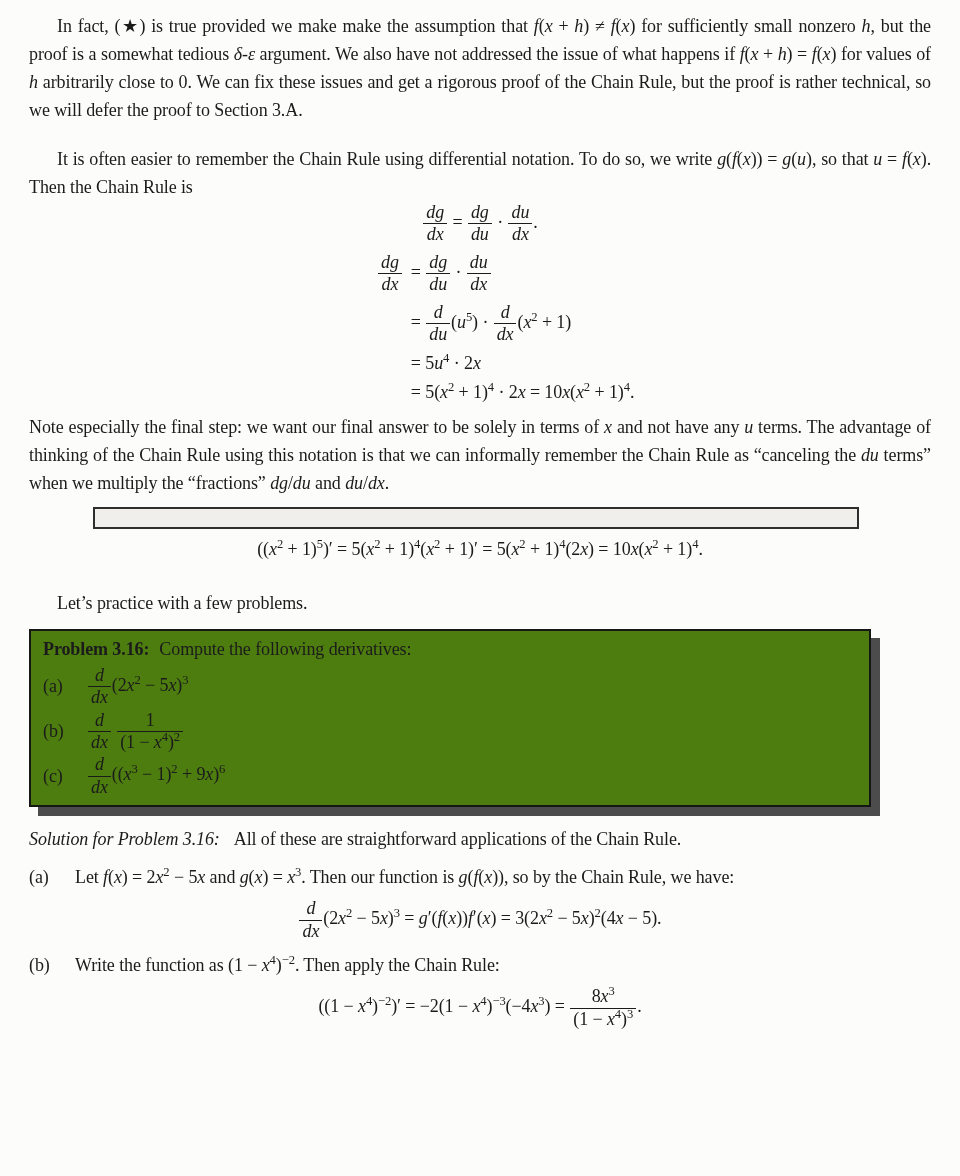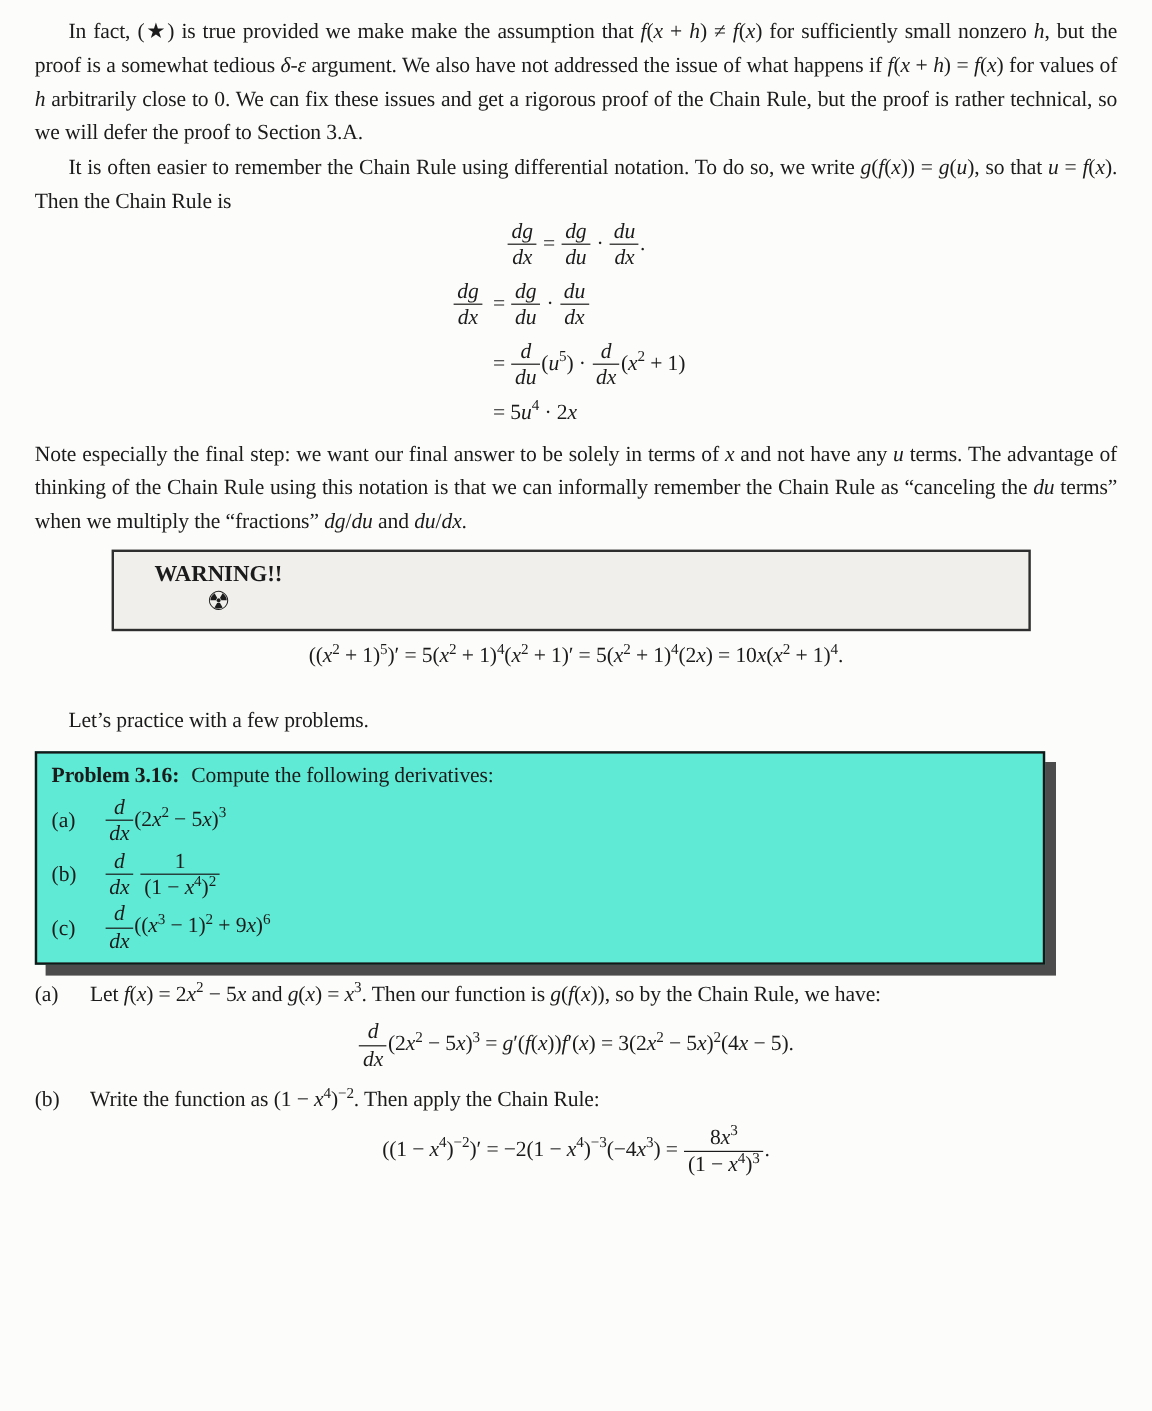--- a/index.html
+++ b/index.html
@@ -27,42 +27,42 @@
   .eq-chain { margin: 2px 0 2px 0; }
   .eq-oneline { margin: 10px 0 12px 0; }
   .eq-sol { margin: 8px 0 0 0; }
 
   
   table.deriv { border-collapse: collapse; margin: 4px 0 4px 348px; }
   .deriv td { padding: 4px 0; vertical-align: middle; white-space: nowrap; }
   .deriv td.l { text-align: right; }
   .deriv td.r { text-align: left; padding-left: 8px; }
 
-  .mt5  { margin-top: 1px; }
+  .mt5  { margin-top: 21px; }
   .mt6  { margin-top: 6px; }
   .mt8  { margin-top: 8px; }
   .mt14 { margin-top: 14px; }
   .mt20 { margin-top: 29px; }
 
   
   .warnbox {
     display: flex; align-items: flex-start;
     width: 766px; margin: 10px 0 0 64px;
     border: 2px solid #2e2e2e; background: #f0efec;
     padding: 8px 12px 10px 12px;
   }
   .warn-label { width: 150px; flex: none; text-align: center; }
   .warn-word { font-weight: bold; font-size: 19px; letter-spacing: 0; }
   .warn-icon { font-size: 22px; line-height: 24px; font-family: "DejaVu Sans", sans-serif; }
   .warn-text { flex: 1; line-height: 28px; text-align: justify; }
 
   
   .probbox {
     width: 842px; margin: 12px 0 0 0;
-    border: 2px solid #161616; background: #5eead4;
+    border: 2px solid #161616; background: #4d7c0f;
     box-shadow: 9px 9px 0 0 #4c4c4c;
     padding: 5px 12px 8px 12px;
   }
   .prob-title { line-height: 27px; }
   .prob-title b { font-weight: bold; }
   .prob-title .prompt { margin-left: 10px; }
   .prob-item { display: flex; align-items: center; margin-top: 3px; line-height: 1.15; }
   .prob-item .lbl { width: 44px; flex: none; }
 
   
@@ -91,30 +91,30 @@
       <td class="r">= <span class="fr"><span class="nu"><i>dg</i></span><span class="de"><i>du</i></span></span> · <span class="fr"><span class="nu"><i>du</i></span><span class="de"><i>dx</i></span></span></td>
     </tr>
     <tr>
       <td class="l"></td>
       <td class="r">= <span class="fr"><span class="nu"><i>d</i></span><span class="de"><i>du</i></span></span>(<i>u</i><sup>5</sup>) · <span class="fr"><span class="nu"><i>d</i></span><span class="de"><i>dx</i></span></span>(<i>x</i><sup>2</sup> + 1)</td>
     </tr>
     <tr>
       <td class="l"></td>
       <td class="r">= 5<i>u</i><sup>4</sup> · 2<i>x</i></td>
     </tr>
+    <tr>
+      <td class="l"></td>
+      <td class="r">= 5(<i>x</i><sup>2</sup> + 1)<sup>4</sup> · 2<i>x</i> = 10<i>x</i>(<i>x</i><sup>2</sup> + 1)<sup>4</sup>.</td>
+    </tr>
   </tbody>
     </table>
 
   <p class="para mt6">Note especially the final step: we want our final answer to be solely in terms of <i>x</i> and not have any <i>u</i> terms. The advantage of thinking of the Chain Rule using this notation is that we can informally remember the Chain Rule as “canceling the <i>du</i> terms” when we multiply the “fractions” <i>dg</i>/<i>du</i> and <i>du</i>/<i>dx</i>.</p>
 
   <div class="warnbox">
-    <div class="warn-label">
-      <div class="warn-word">WARNING!!</div>
-      <div class="warn-icon">☢</div>
-    </div>
   </div>
 
 
   <div class="display eq-oneline">((<i>x</i><sup>2</sup> + 1)<sup>5</sup>)′ = 5(<i>x</i><sup>2</sup> + 1)<sup>4</sup>(<i>x</i><sup>2</sup> + 1)′ = 5(<i>x</i><sup>2</sup> + 1)<sup>4</sup>(2<i>x</i>) = 10<i>x</i>(<i>x</i><sup>2</sup> + 1)<sup>4</sup>.</div>
 
   <p class="para indent mt20">Let’s practice with a few problems.</p>
 
   <div class="probbox">
     <div class="prob-title">
       <b>Problem 3.16:</b><span class="prompt">Compute the following derivatives:</span>
@@ -126,20 +126,23 @@
     <div class="prob-item">
       <span class="lbl">(b)</span>
       <span class="math"><span class="fr"><span class="nu"><i>d</i></span><span class="de"><i>dx</i></span></span> <span class="fr"><span class="nu">1</span><span class="de">(1 − <i>x</i><sup>4</sup>)<sup>2</sup></span></span></span>
     </div>
     <div class="prob-item">
       <span class="lbl">(c)</span>
       <span class="math"><span class="fr"><span class="nu"><i>d</i></span><span class="de"><i>dx</i></span></span>((<i>x</i><sup>3</sup> − 1)<sup>2</sup> + 9<i>x</i>)<sup>6</sup></span>
     </div>
   </div>
 
+  <p class="para sol-lead">
+    <i>Solution for Problem 3.16:</i><span>All of these are straightforward applications of the Chain Rule.</span>
+  </p>
 
   <div class="sol-item">
     <span class="lbl">(a)</span>
     <span class="txt">Let <i>f</i>(<i>x</i>) = 2<i>x</i><sup>2</sup> − 5<i>x</i> and <i>g</i>(<i>x</i>) = <i>x</i><sup>3</sup>. Then our function is <i>g</i>(<i>f</i>(<i>x</i>)), so by the Chain Rule, we have:</span>
   </div>
   <div class="display eq-sol"><span class="fr"><span class="nu"><i>d</i></span><span class="de"><i>dx</i></span></span>(2<i>x</i><sup>2</sup> − 5<i>x</i>)<sup>3</sup> = <i>g</i>′(<i>f</i>(<i>x</i>))<i>f</i>′(<i>x</i>) = 3(2<i>x</i><sup>2</sup> − 5<i>x</i>)<sup>2</sup>(4<i>x</i> − 5).</div>
 
   <div class="sol-item mt8">
     <span class="lbl">(b)</span>
     <span class="txt">Write the function as (1 − <i>x</i><sup>4</sup>)<sup>−2</sup>. Then apply the Chain Rule:</span>

